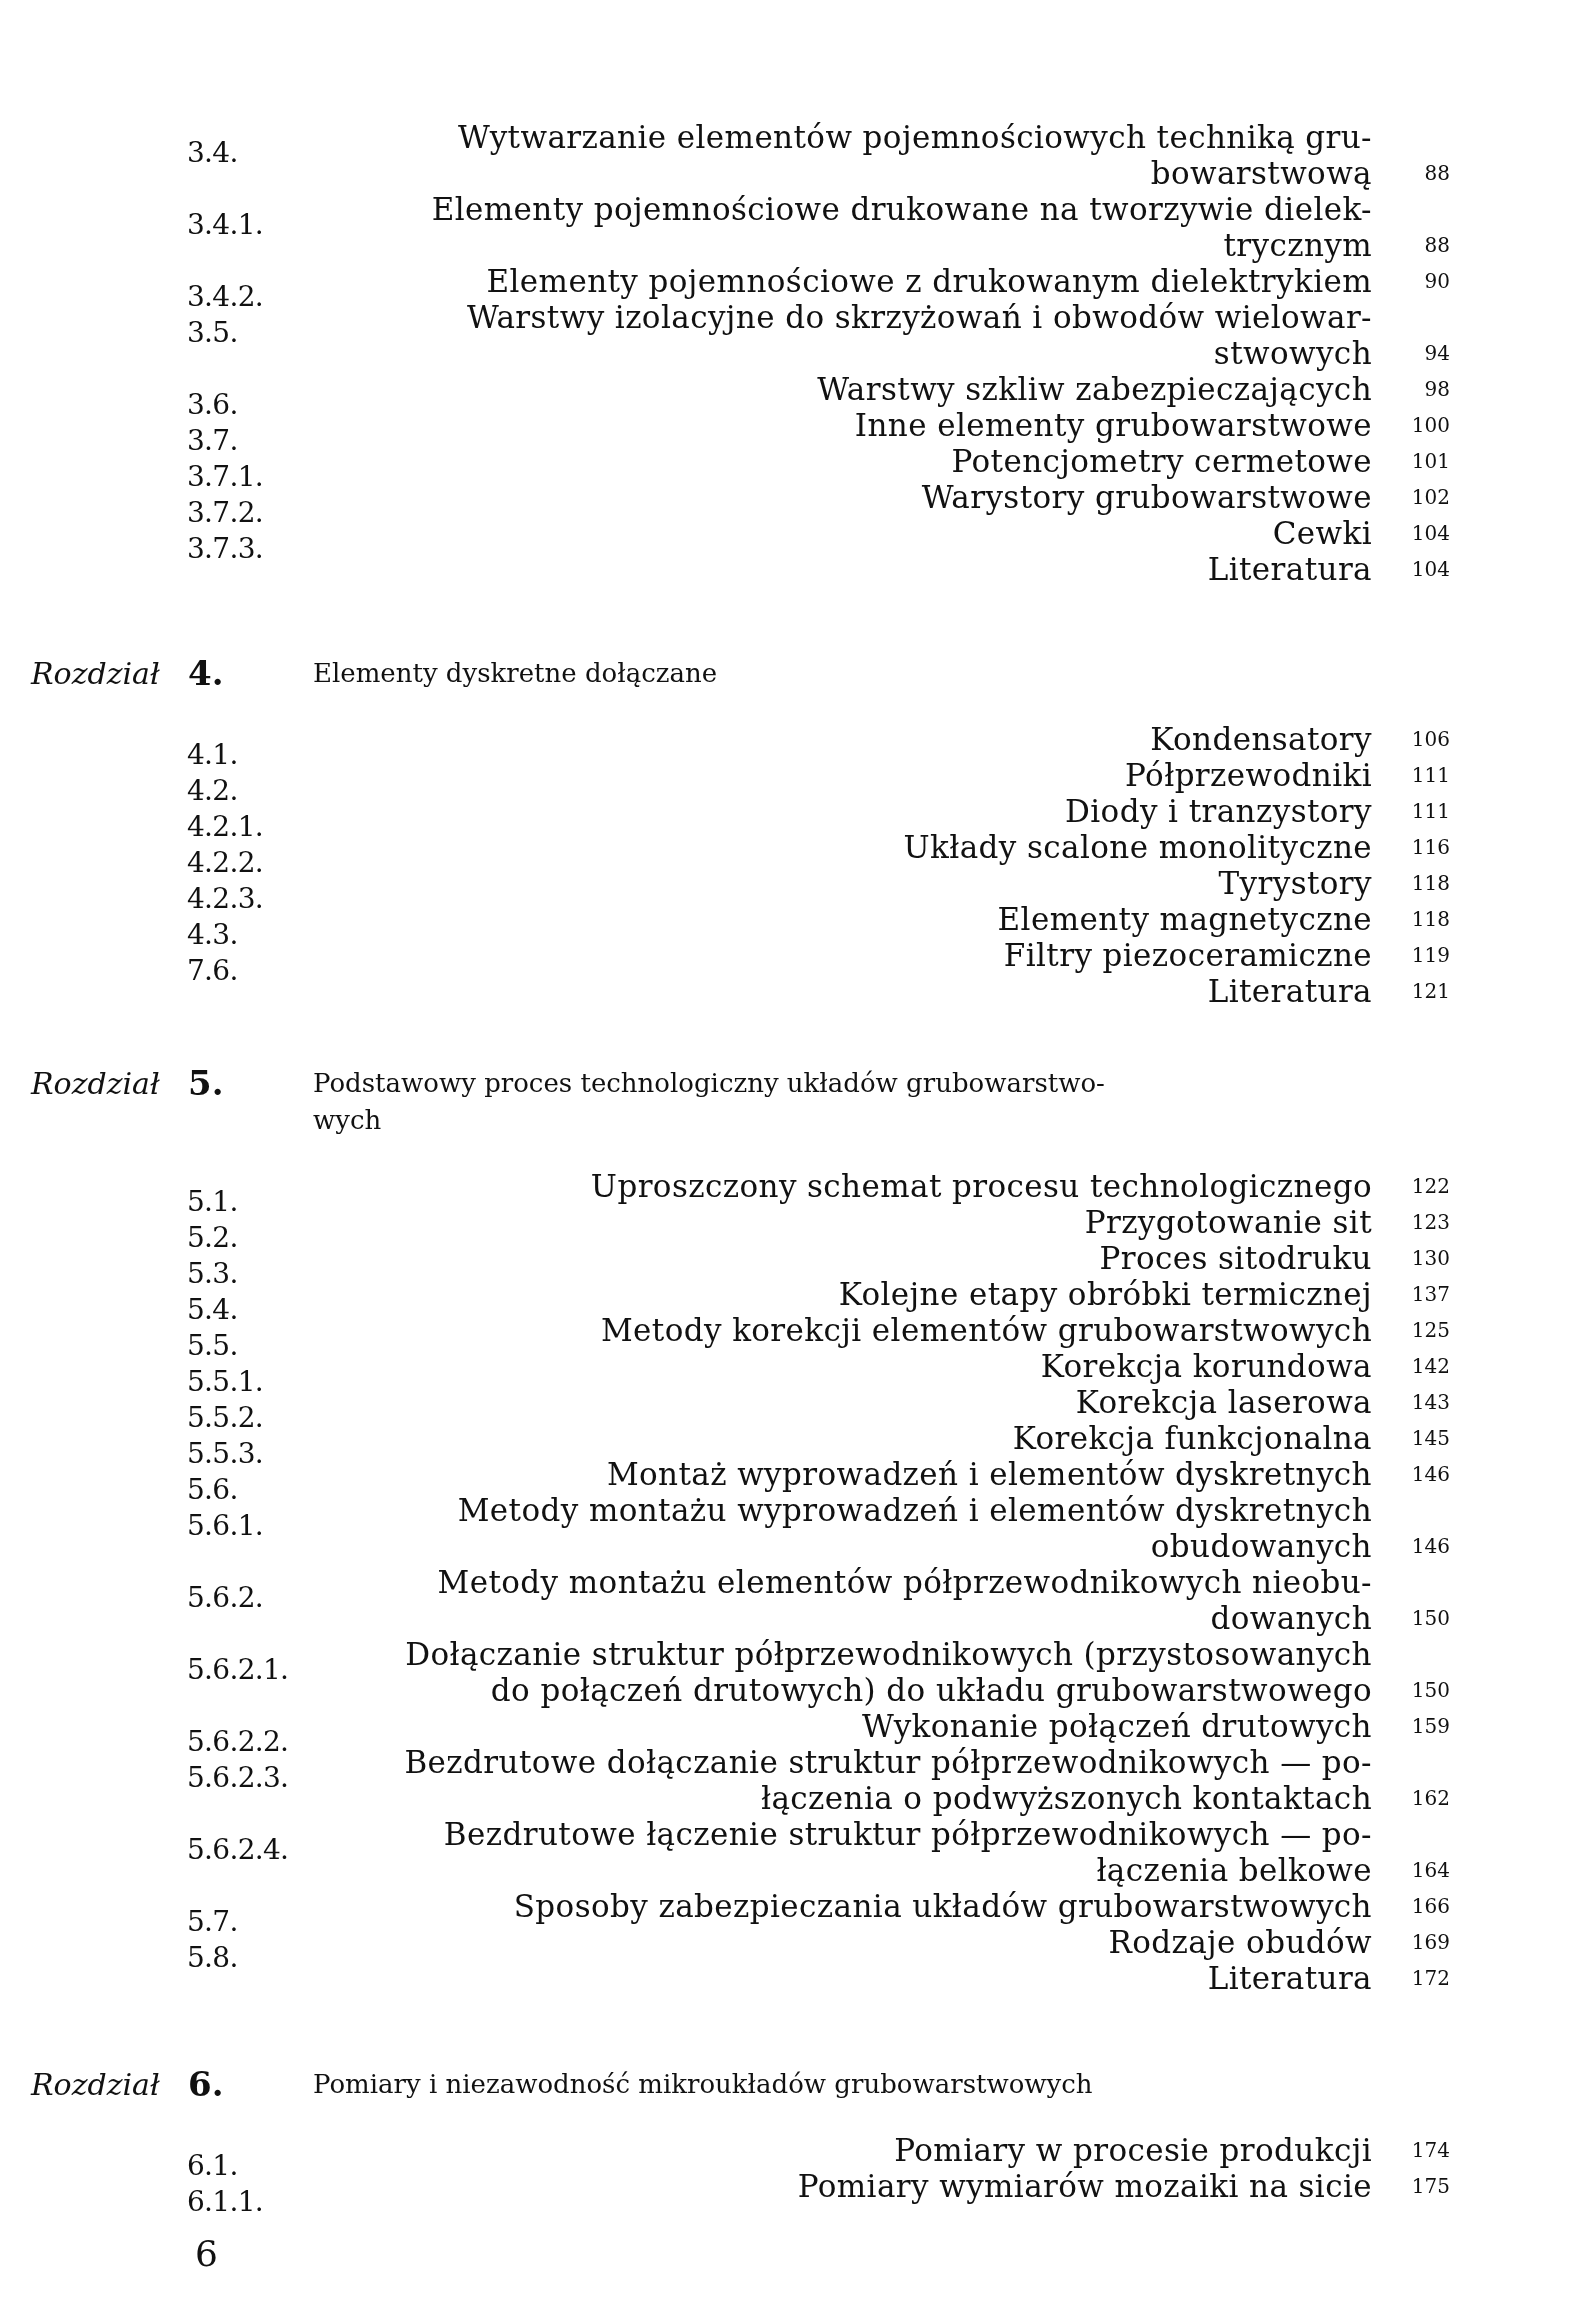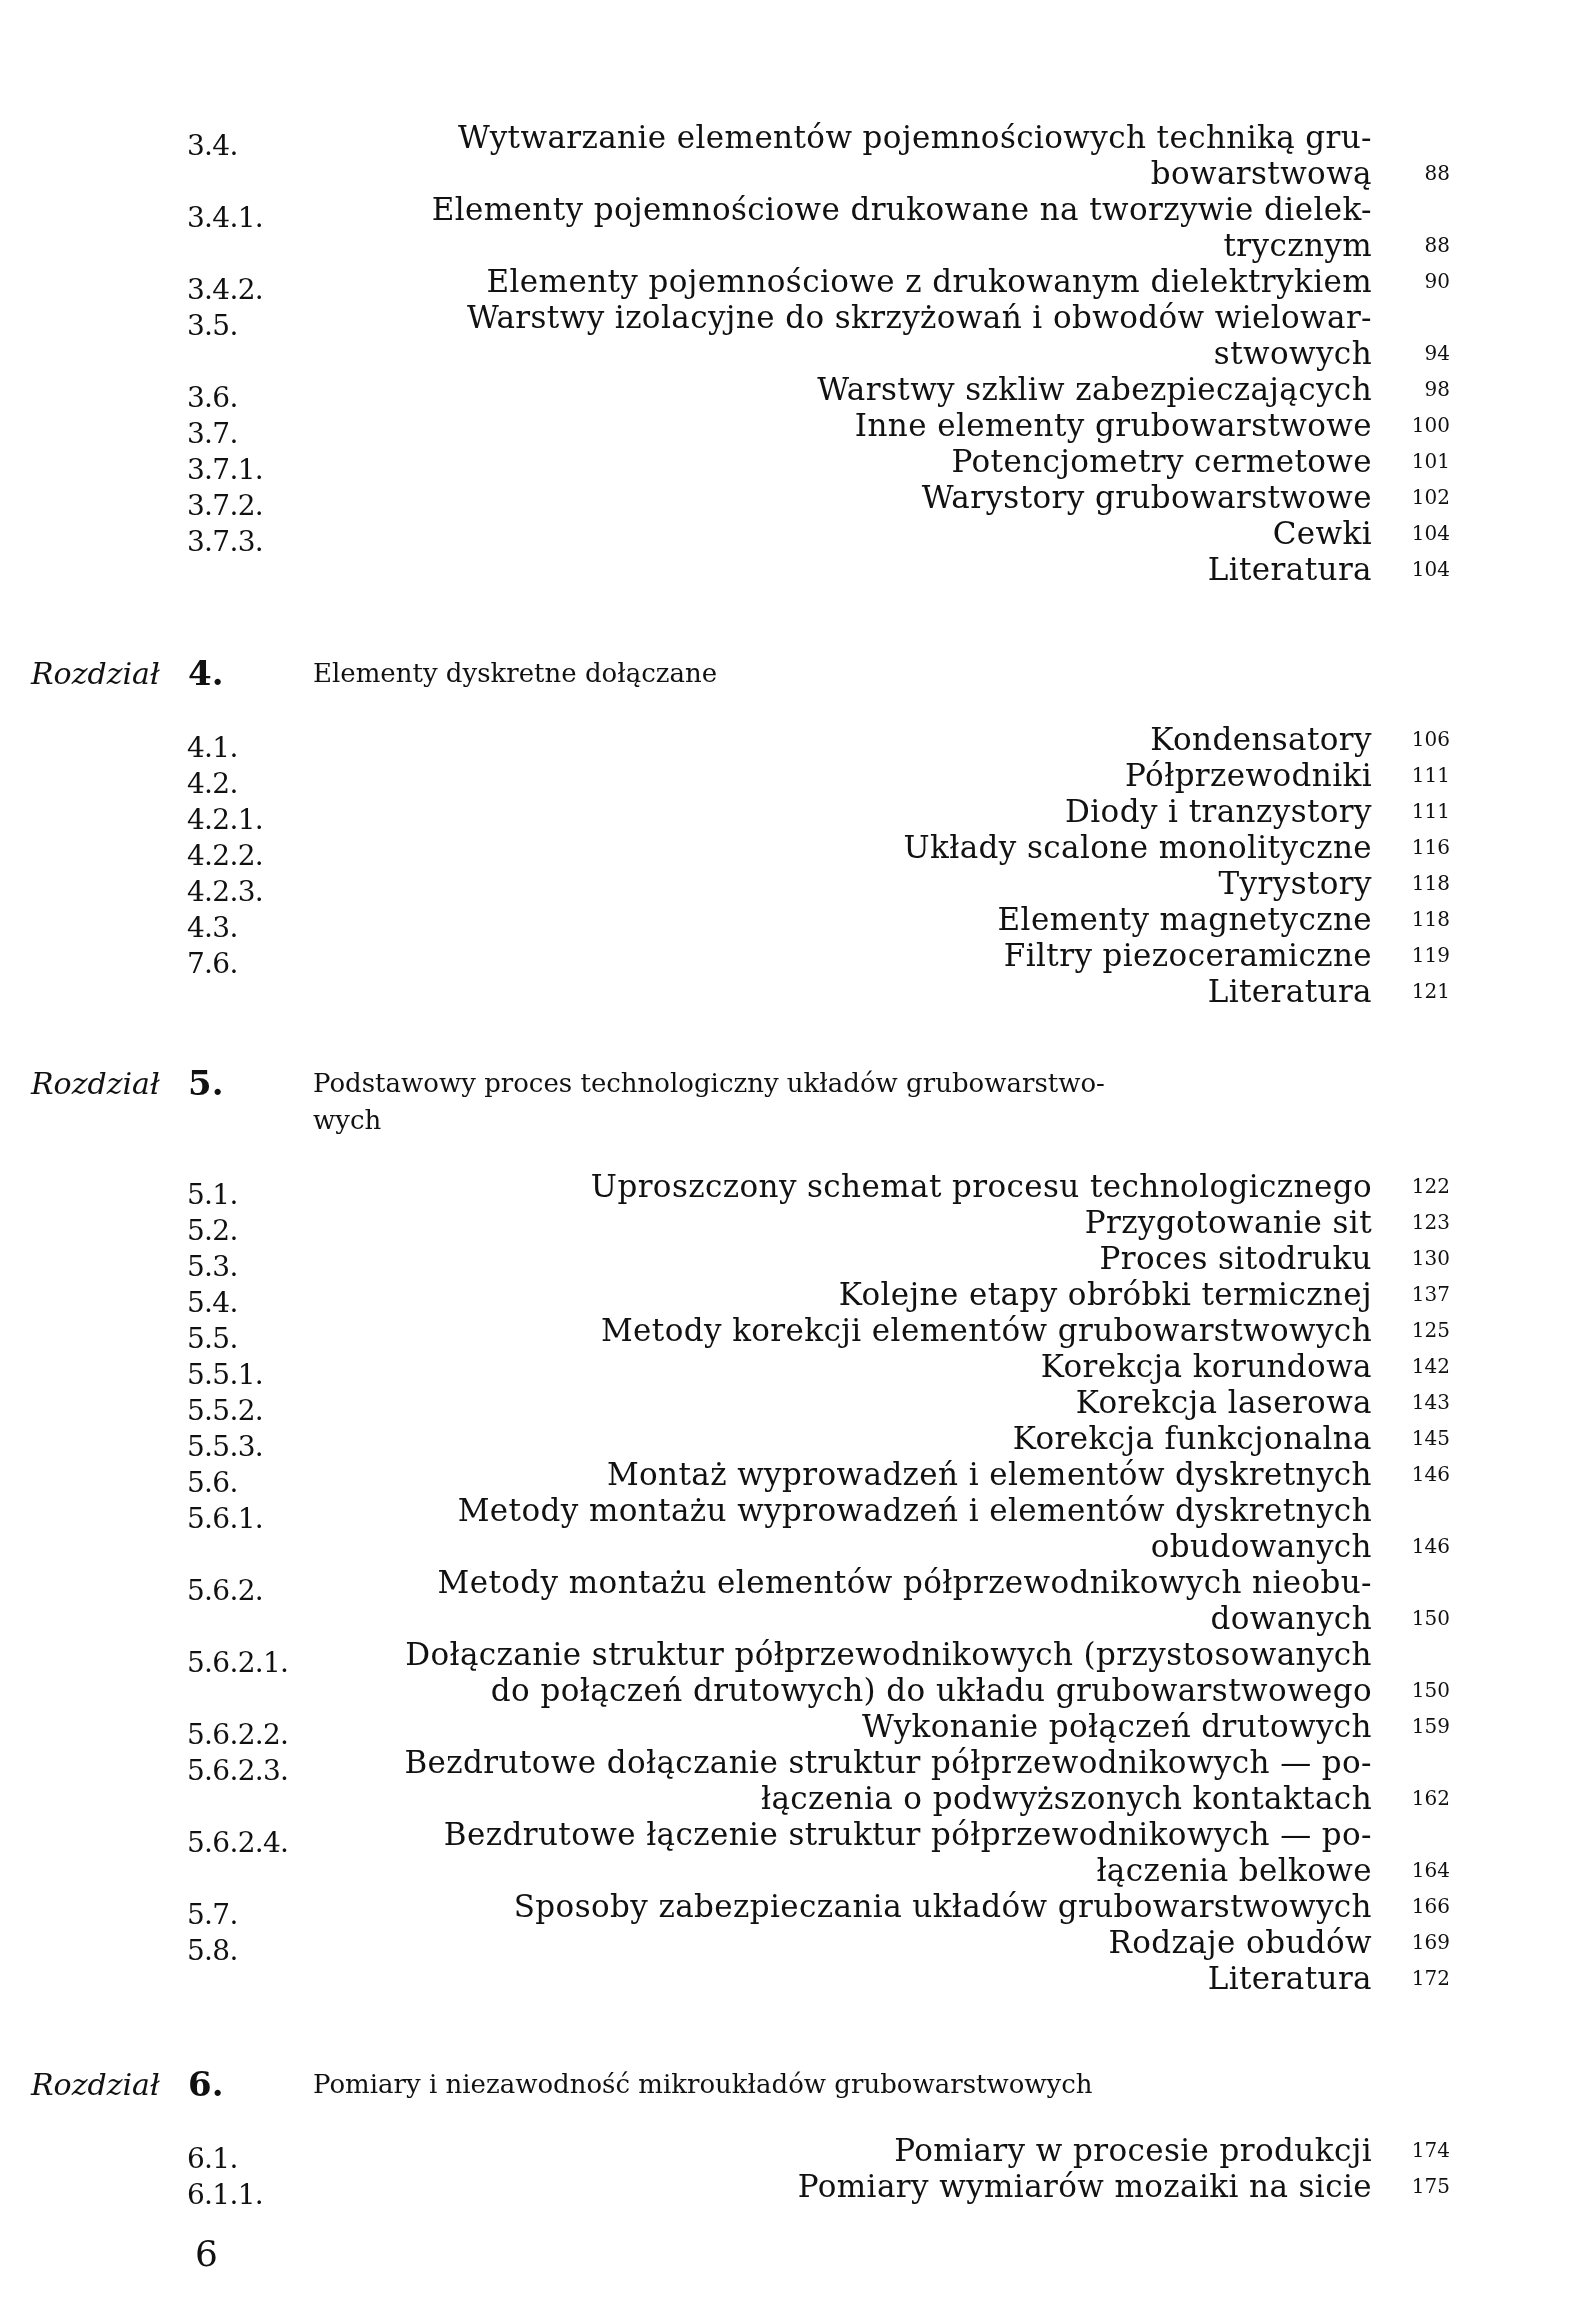--- a/index.html
+++ b/index.html
@@ -5,21 +5,21 @@
   html, body { margin: 0; padding: 0; background: #ffffff; }
   body {
     width: 1584px; height: 2319px; position: relative; overflow: hidden;
     font-family: "DejaVu Serif", "Liberation Serif", serif;
     color: #111111;
   }
   .page { position: absolute; left: 0; top: 0; width: 1584px; height: 2319px; }
   .section { position: absolute; left: 0; width: 1584px; }
   .row { position: relative; height: 36px; }
   .num {
-    position: absolute; left: 187px; top: 9px;
+    position: absolute; left: 187px; top: 16px;
     font-size: 28px; line-height: 36px; letter-spacing: -0.7px;
   }
   .title {
     position: absolute; left: 313px; top: 0; width: 1059px;
     font-size: 31px; line-height: 36px; white-space: nowrap;
     letter-spacing: 0.4px;
     text-align: right;
   }
   .lead {
     position: absolute; top: 0; height: 36px;

